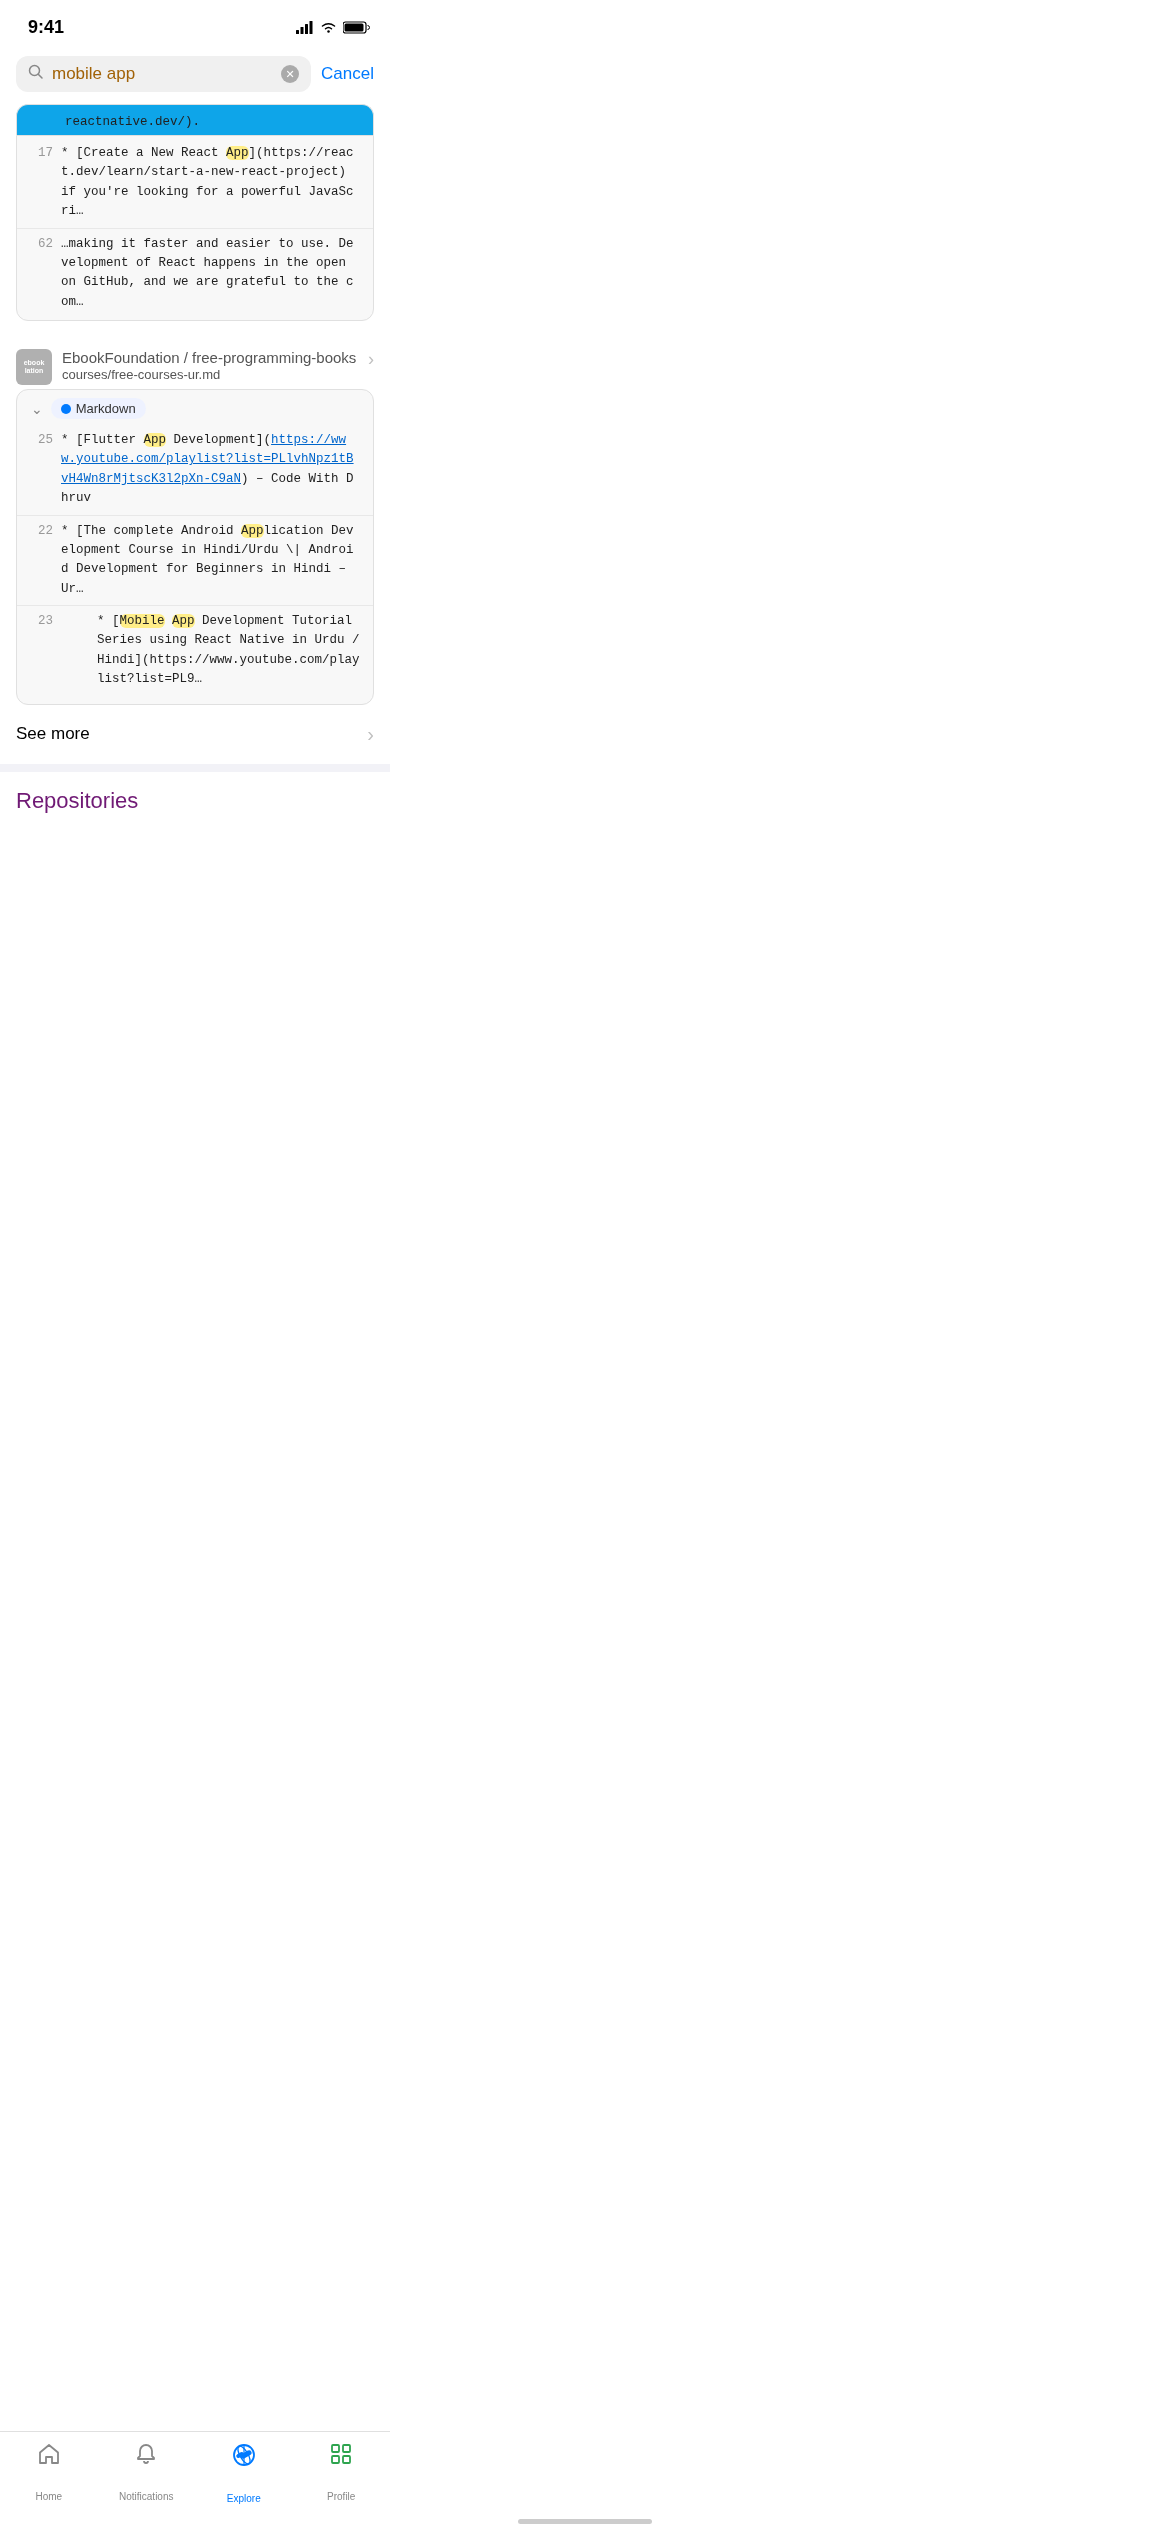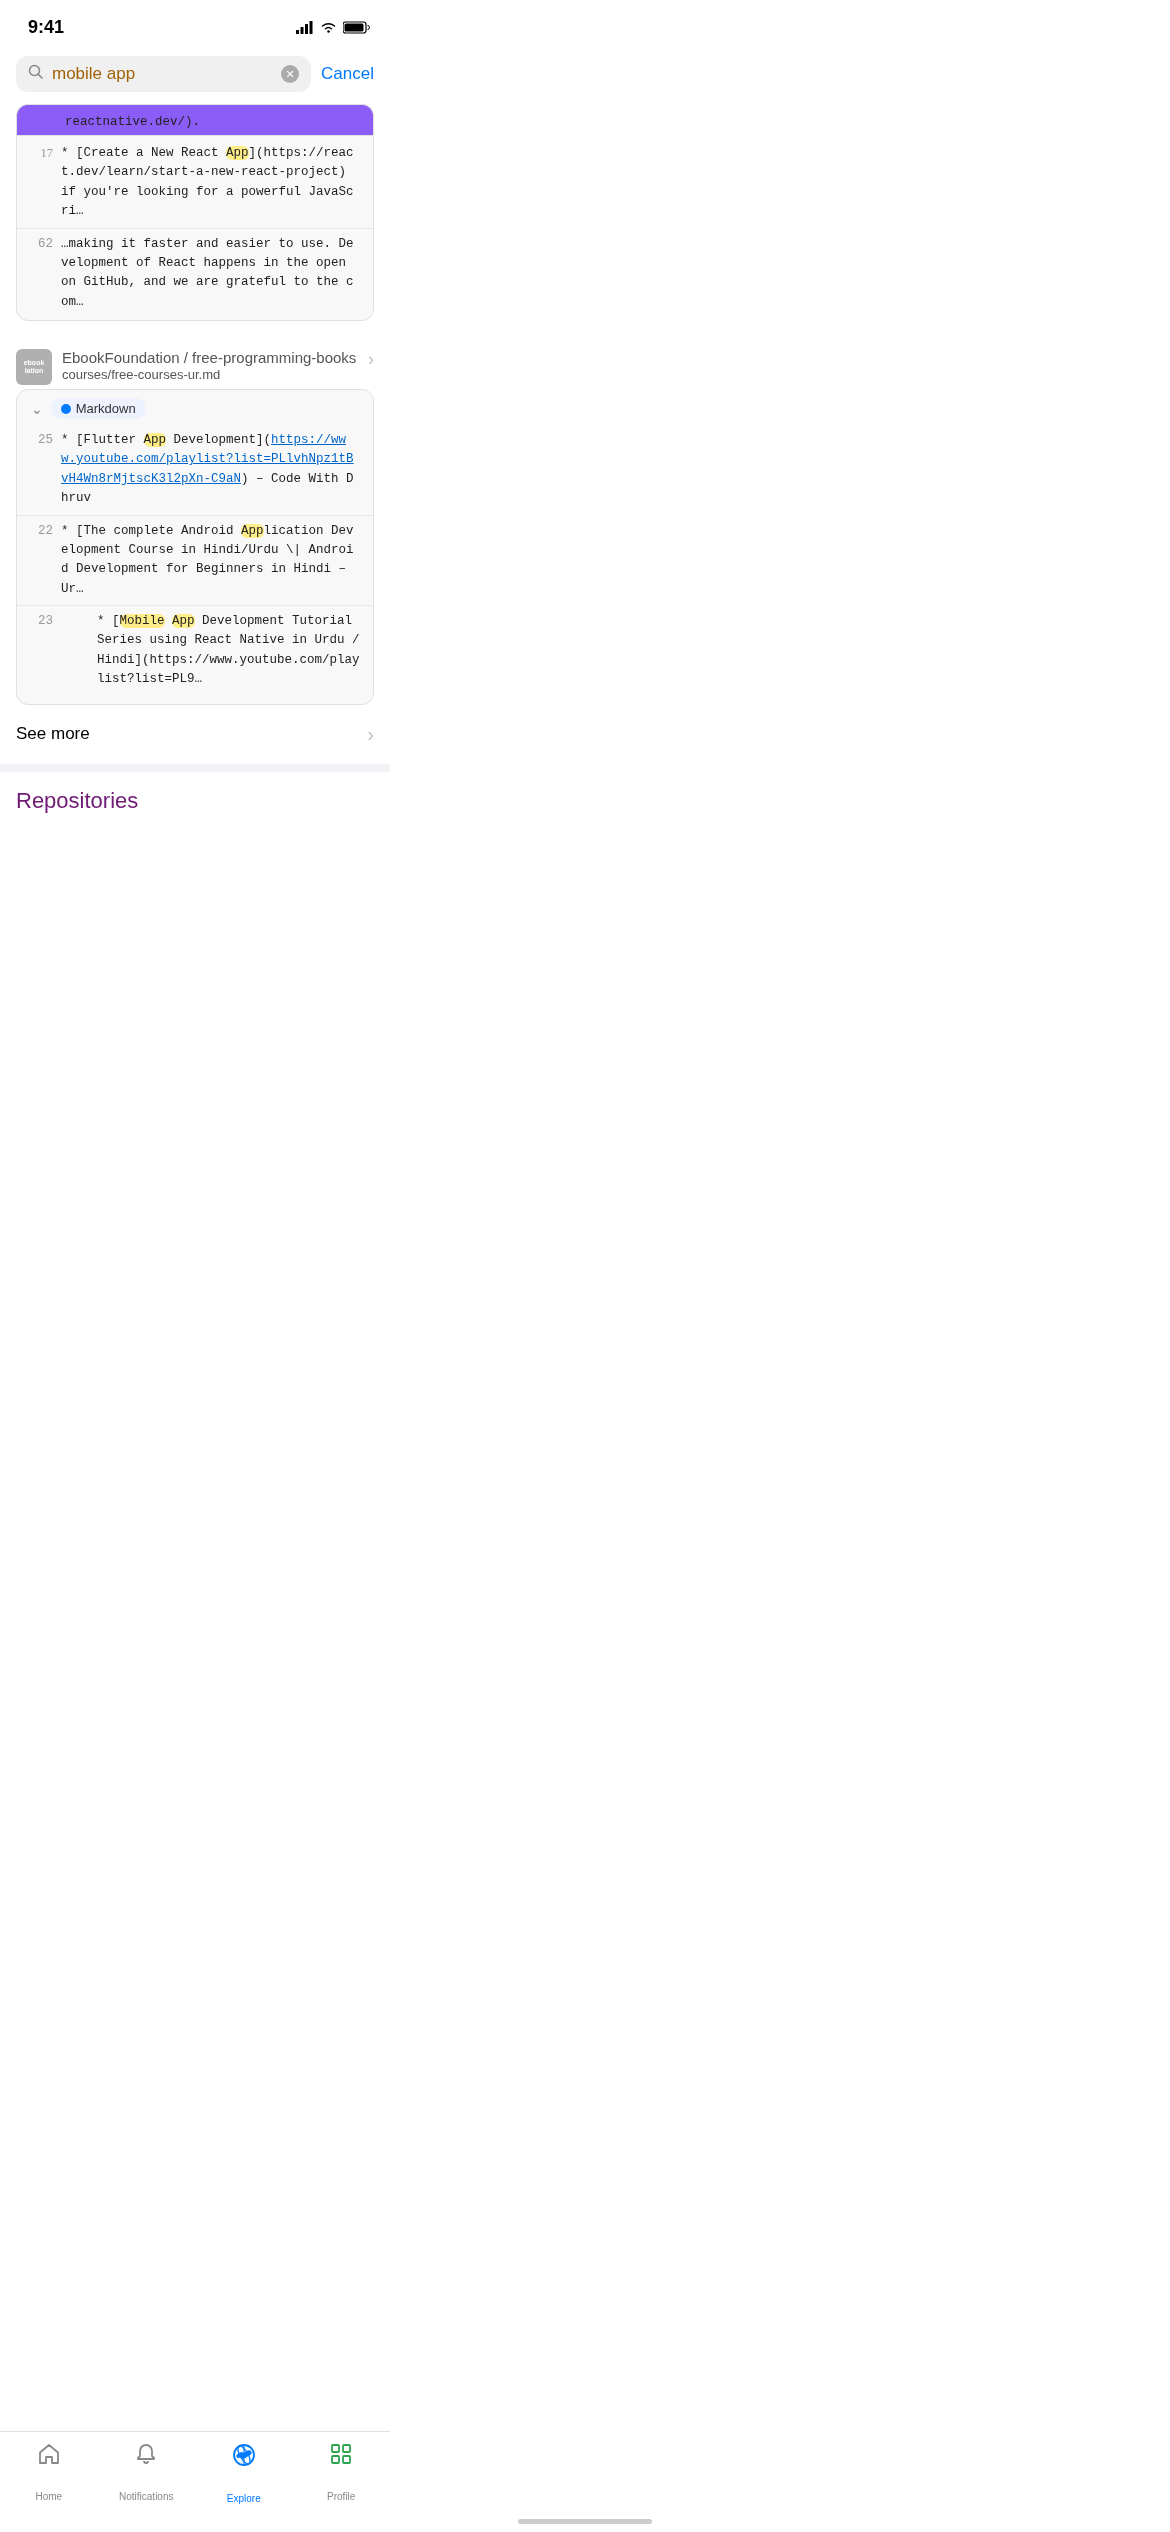--- a/index.html
+++ b/index.html
@@ -252,21 +252,21 @@
       left: 50%;
       transform: translateX(-50%);
       width: 134px;
       height: 5px;
       background: #000;
       border-radius: 3px;
       opacity: 0.2;
     }
 
     .partial-top {
-      background: #8b5cf6;
+      background: #0ea5e9;
       font-family: 'Menlo', 'Courier New', monospace;
       font-size: 12.5px;
       color: #222;
       padding: 10px 0 6px 0;
       margin: 0 16px 0 16px;
       border: 1px solid #e0e0e0;
       border-radius: 12px 12px 0 0;
       border-bottom: none;
     }
     .partial-top .line-content {
@@ -320,21 +320,21 @@
   <div class="partial-top">
     <div class="code-line">
       <span class="line-num"></span>
       <span class="line-content">reactnative.dev/).</span>
     </div>
   </div>
 
   <div style="margin: 0 16px 16px 16px; background:#f8f8f8; border:1px solid #e0e0e0; border-radius:0 0 12px 12px; overflow:hidden; font-family:'Menlo','Courier New',monospace; font-size:12.5px; line-height:1.55; color:#222;">
 
     <div class="code-line" style="padding: 8px 0 4px 0;">
-      <span class="line-num" style="color:#999; min-width:44px; padding:0 8px; text-align:right; display:inline-block;font-family:Liberation Serif, serif;">17</span>
+      <span class="line-num" style="color:#999; min-width:44px; padding:0 8px; text-align:right; display:inline-block;">17</span>
       <span class="line-content" style="flex:1; padding-right:12px; word-break:break-all; white-space:pre-wrap;">* [Create a New React <span class="highlight">App</span>](https://react.dev/learn/start-a-new-react-project) if you're looking for a powerful JavaScri…</span>
     </div>
 
     <div style="height:1px; background:#e8e8e8; margin:2px 0;"></div>
 
     <div class="code-line" style="padding: 4px 0 8px 0;">
       <span class="line-num" style="color:#999; min-width:44px; padding:0 8px; text-align:right; display:inline-block;">62</span>
       <span class="line-content" style="flex:1; padding-right:12px; word-break:break-all; white-space:pre-wrap;">…making it faster and easier to use. Development of React happens in the open on GitHub, and we are grateful to the com…</span>
     </div>
   </div>

